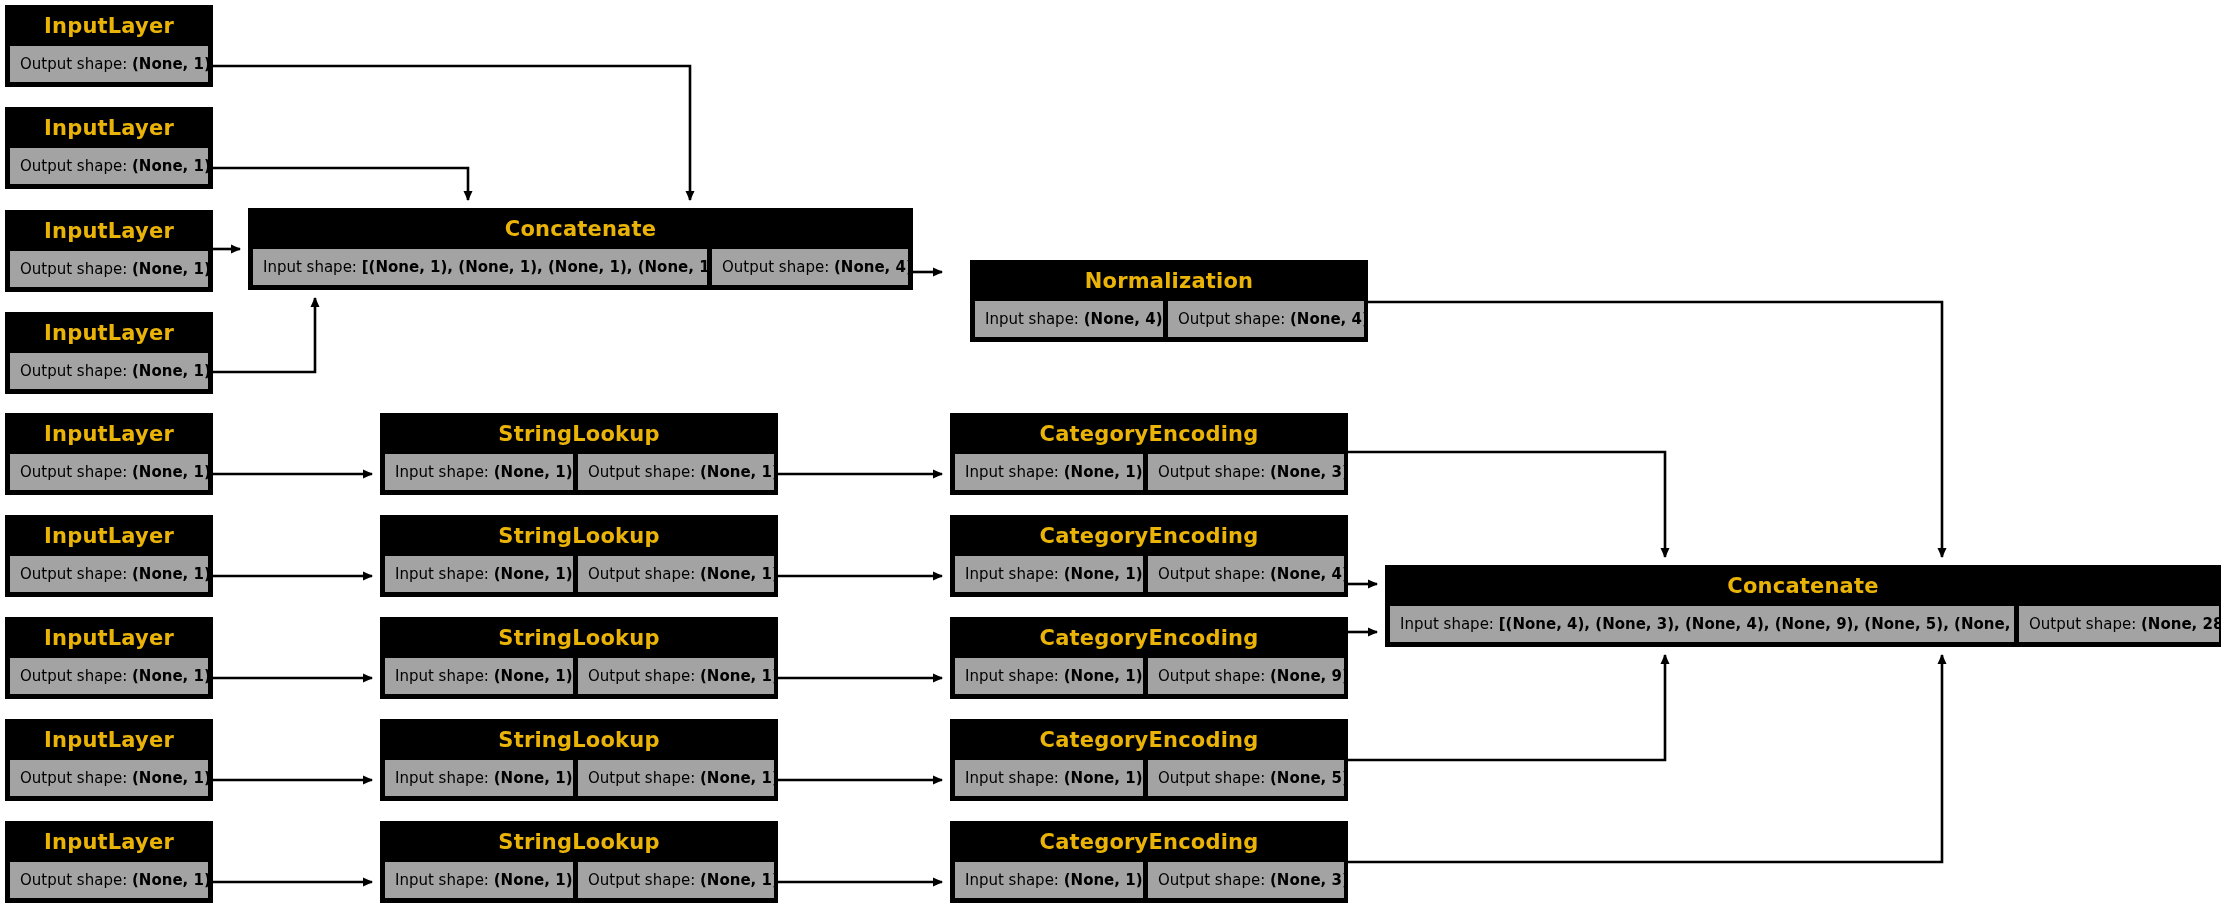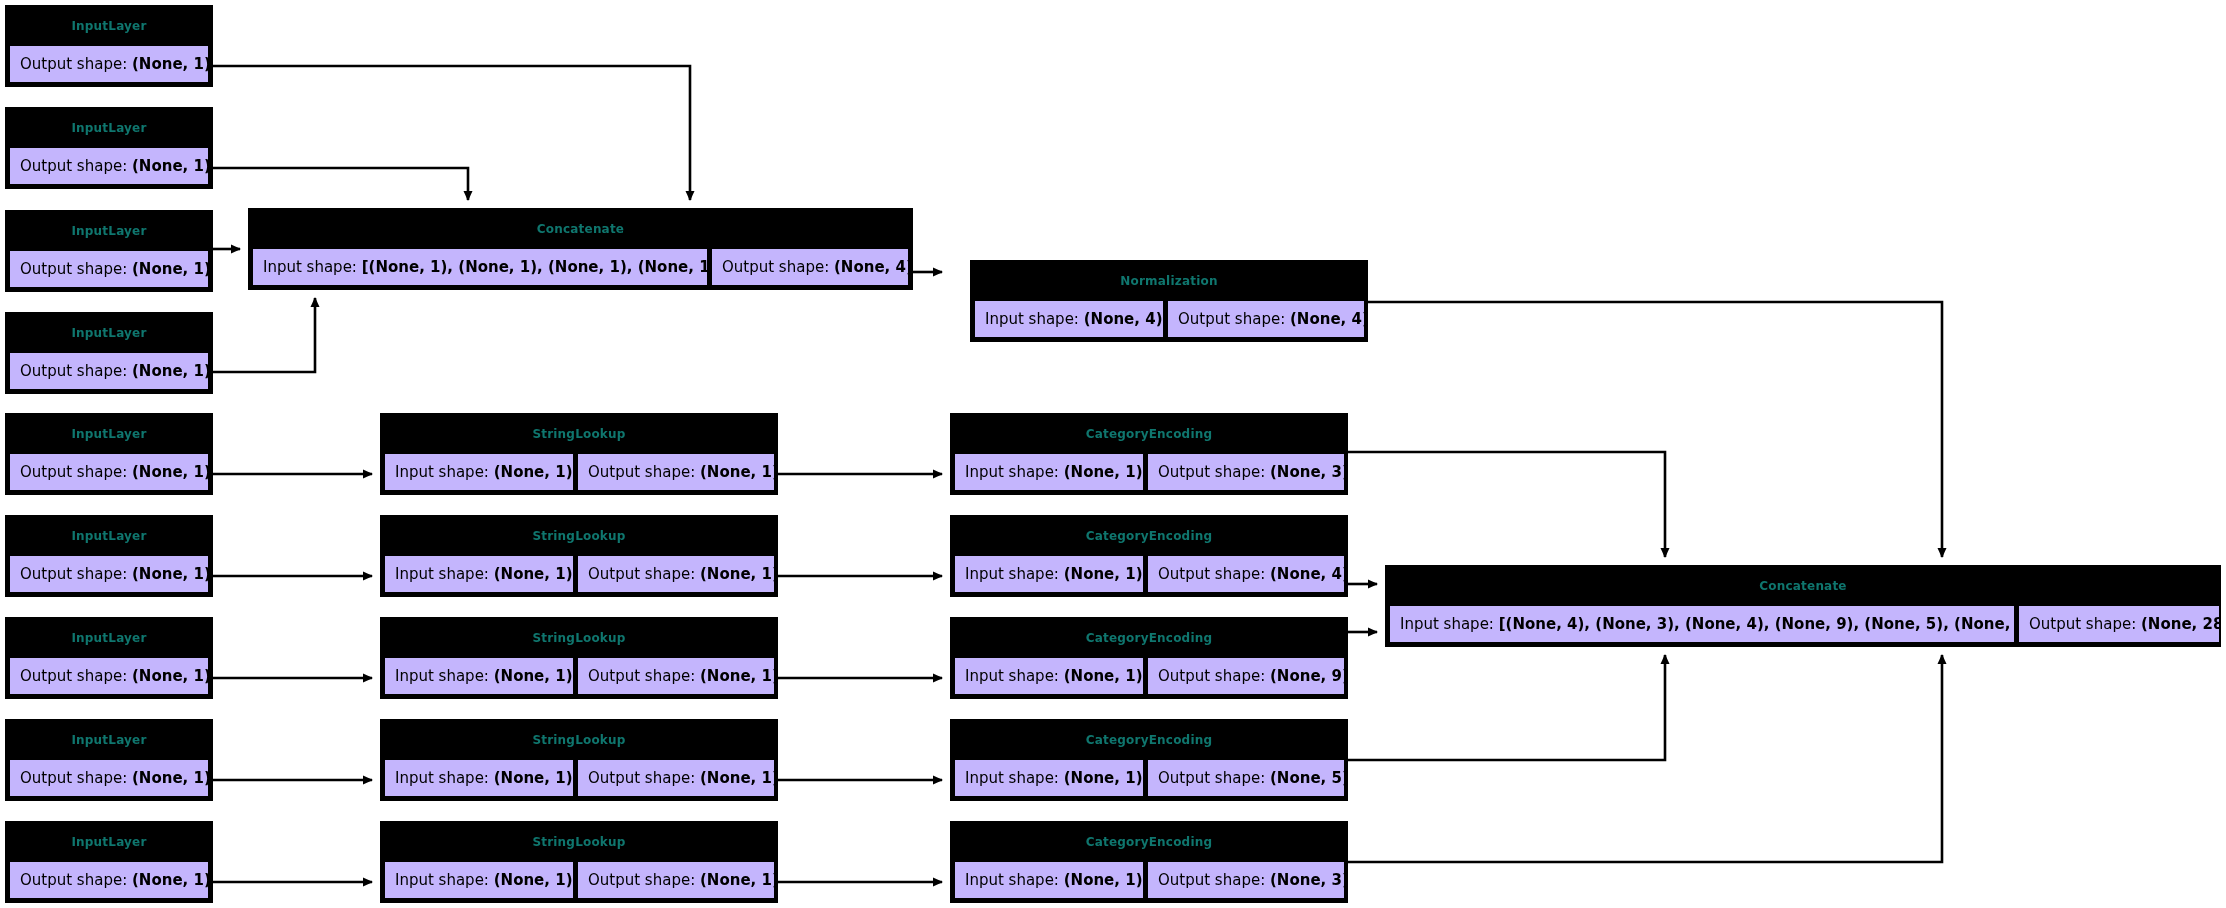--- a/index.html
+++ b/index.html
@@ -23,39 +23,39 @@
     pointer-events: none;
   }
   .node {
     position: absolute;
     box-sizing: border-box;
     border: 2px solid #000000;
     background: #000000;
     overflow: hidden;
   }
   .node-title {
-    color: #0f766e;
+    color: #eab308;
     background: #000000;
     font-weight: bold;
-    font-size: 12px;
+    font-size: 21px;
     text-align: center;
     line-height: 38px;
     height: 38px;
     white-space: nowrap;
     letter-spacing: 0.2px;
   }
   .node-shapes {
     display: flex;
     height: 40px;
     background: #000000;
     padding: 0 2px 2px 2px;
     box-sizing: border-box;
   }
   .shape-cell {
-    background: #c4b5fd;
+    background: #a3a3a3;
     color: #000000;
     border: 1px solid #000000;
     box-sizing: border-box;
     font-size: 15px;
     line-height: 36px;
     height: 38px;
     padding: 0 10px;
     white-space: nowrap;
     overflow: hidden;
     text-align: left;

